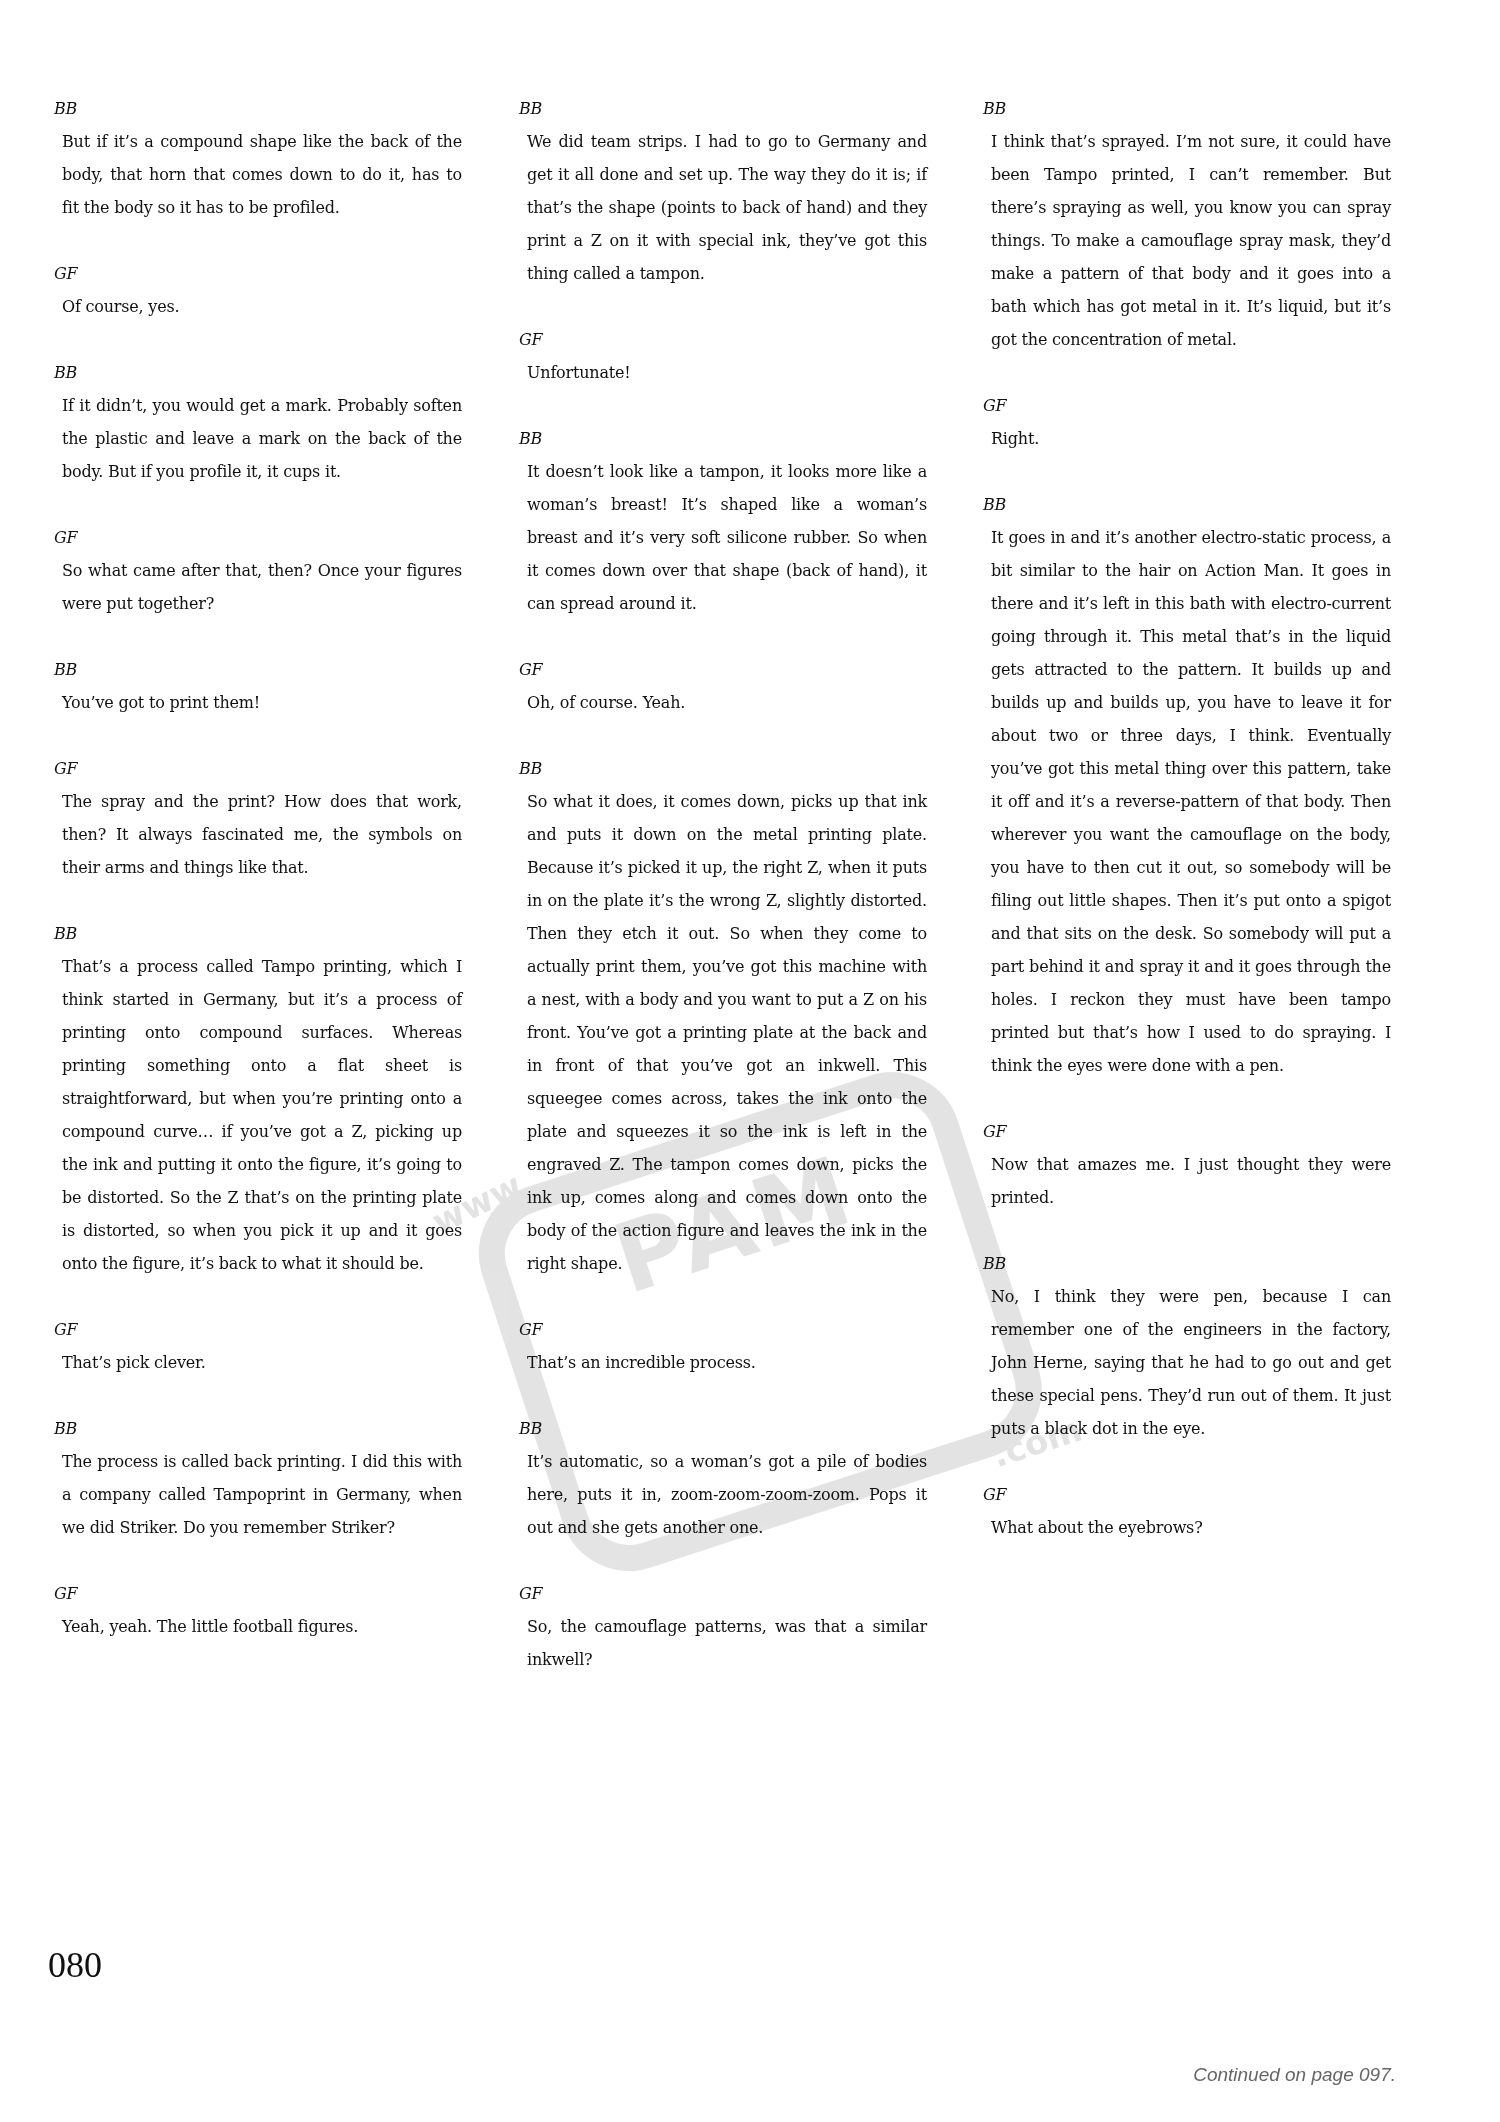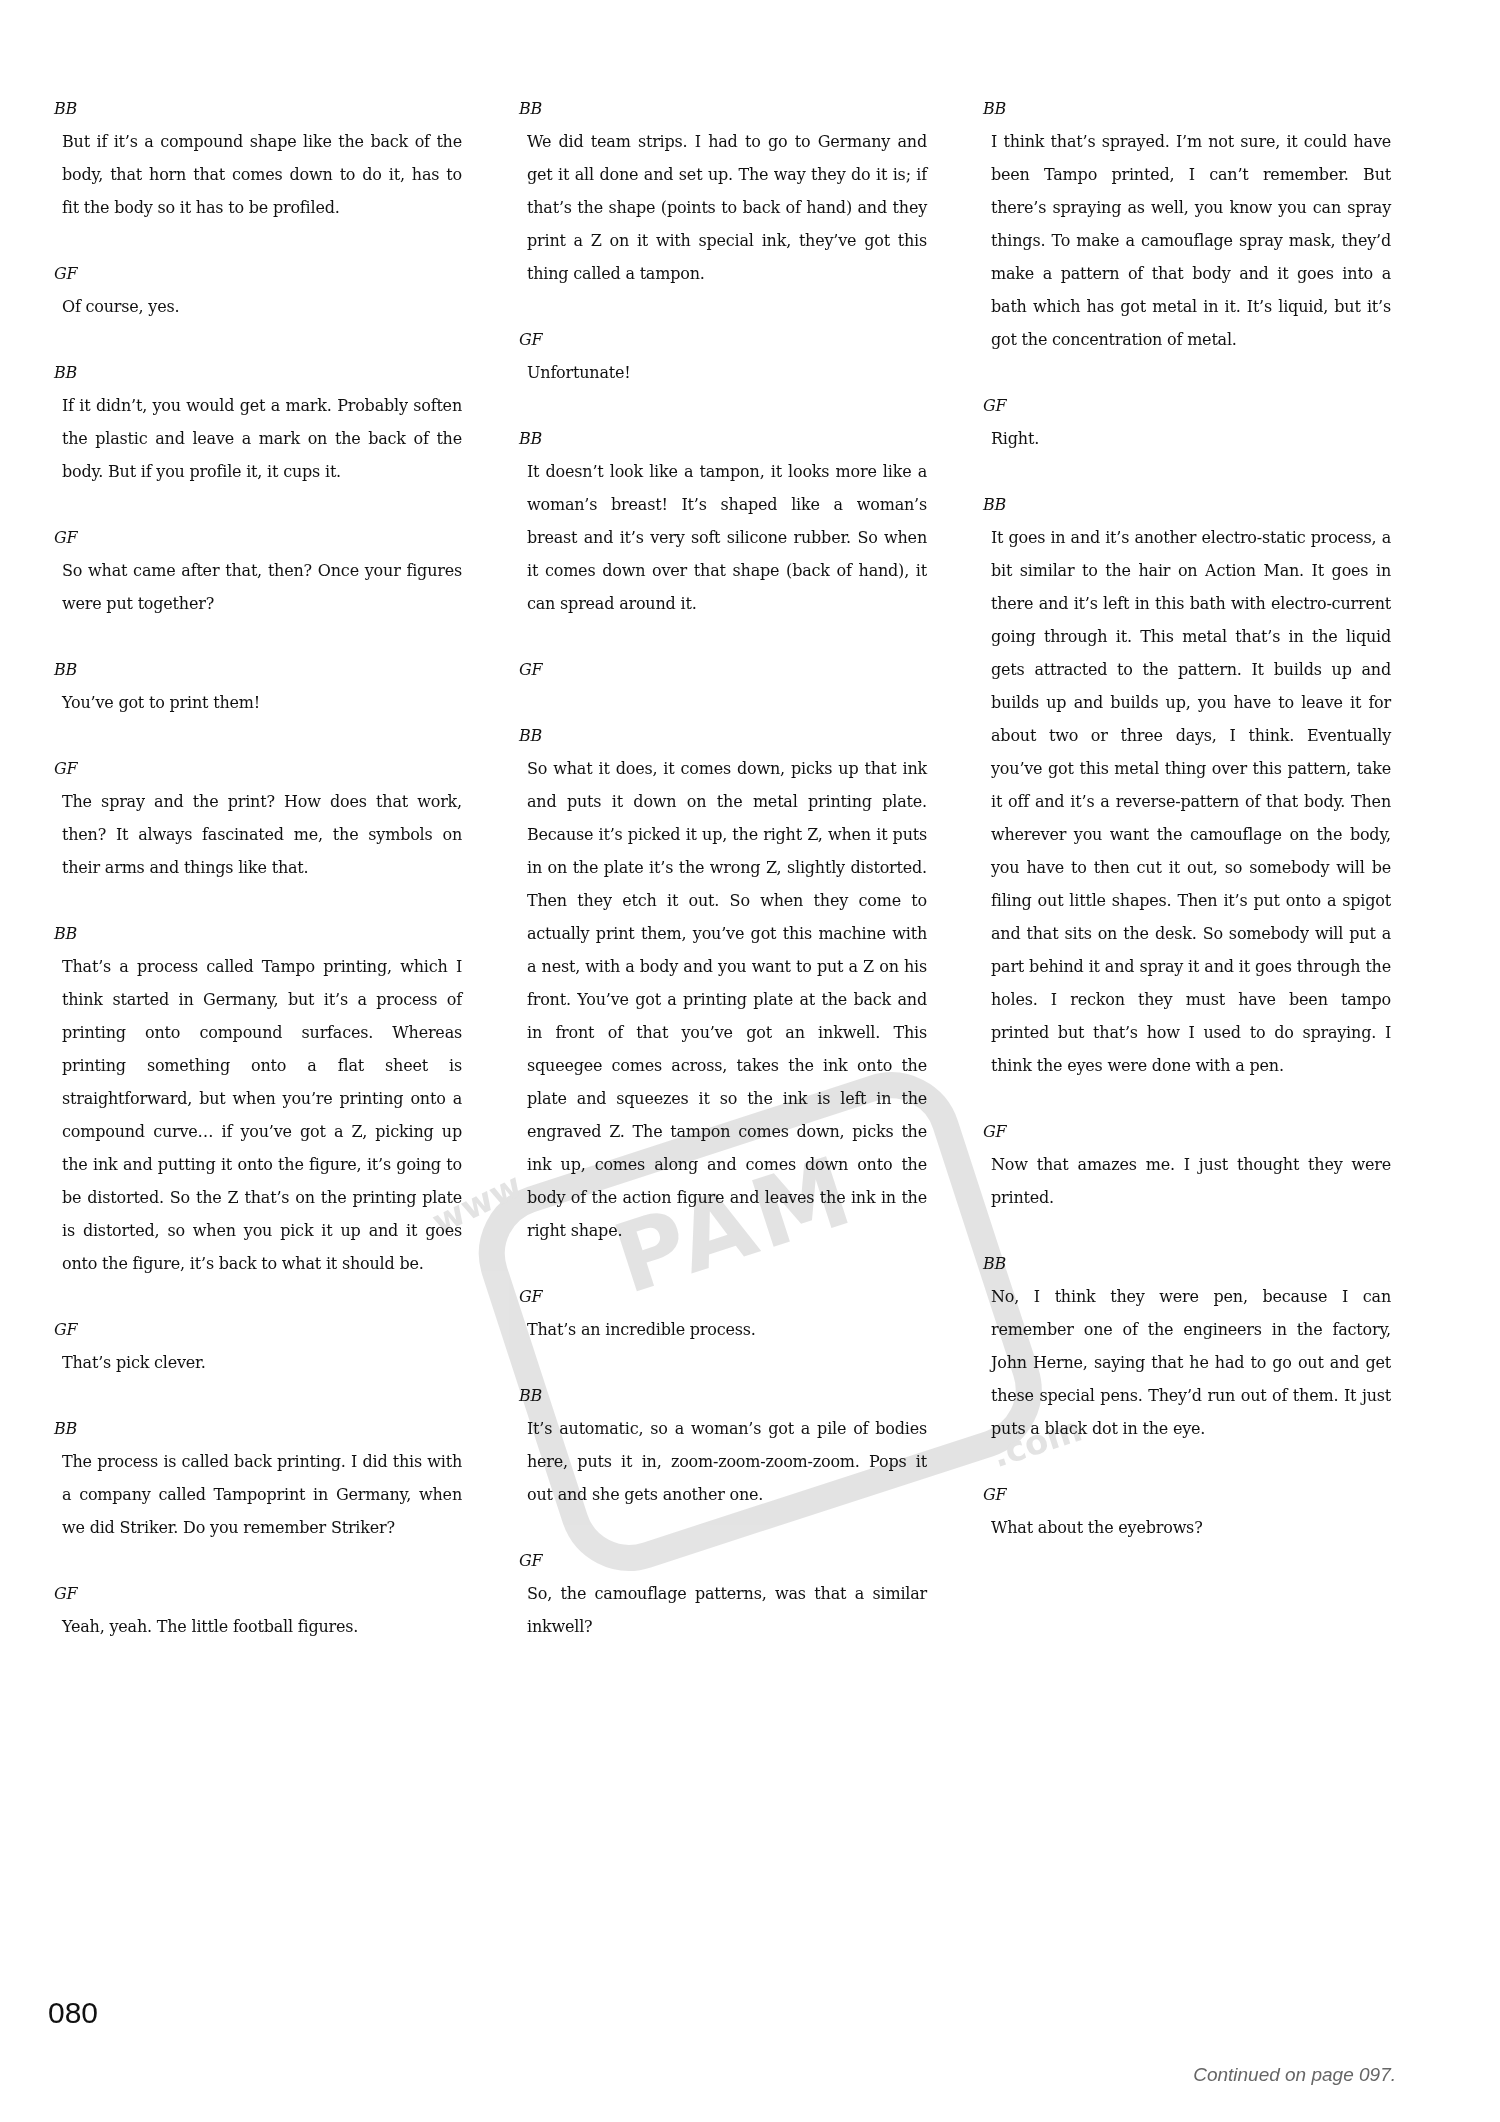--- a/index.html
+++ b/index.html
@@ -27,22 +27,22 @@
     font-family: "DejaVu Serif", serif; font-size: 16px; line-height: 33px;
     text-align: justify; letter-spacing: -0.2px;
   }
   .col1 { left: 54px; }
   .col2 { left: 519px; }
   .col3 { left: 983px; }
   .entry { margin: 0 0 33px 0; }
   .speaker { font-style: italic; display: block; height: 33px; }
   .speech { display: block; margin-left: 8px; }
   .page-number {
-    position: absolute; left: 48px; top: 1996px;
-    font-family: Liberation Sans, sans-serif; font-size: 30px; color: #111;
+    position: absolute; left: 48px; top: 1944px;
+    font-family: Liberation Serif, serif; font-size: 36px; color: #111;
   }
   .continued {
     position: absolute; right: 104px; top: 2064px;
     font-family: Liberation Sans, sans-serif; font-style: italic; font-size: 19px; color: #666;
   }
 </style>
 </head>
 <body>
 
 <div class="page">
@@ -105,20 +105,21 @@
     <div class="entry">
         <span class="speaker">GF</span>
         <span class="speech">Unfortunate!</span>
       </div>
     <div class="entry">
         <span class="speaker">BB</span>
         <span class="speech">It doesn’t look like a tampon, it looks more like a woman’s breast! It’s shaped like a woman’s breast and it’s very soft silicone rubber. So when it comes down over that shape (back of hand), it can spread around it.</span>
       </div>
     <div class="entry">
         <span class="speaker">GF</span>
+        <span class="speech">Oh, of course. Yeah.</span>
       </div>
     <div class="entry">
         <span class="speaker">BB</span>
         <span class="speech">So what it does, it comes down, picks up that ink and puts it down on the metal printing plate. Because it’s picked it up, the right Z, when it puts in on the plate it’s the wrong Z, slightly distorted. Then they etch it out. So when they come to actually print them, you’ve got this machine with a nest, with a body and you want to put a Z on his front. You’ve got a printing plate at the back and in front of that you’ve got an inkwell. This squeegee comes across, takes the ink onto the plate and squeezes it so the ink is left in the engraved Z. The tampon comes down, picks the ink up, comes along and comes down onto the body of the action figure and leaves the ink in the right shape.</span>
       </div>
     <div class="entry">
         <span class="speaker">GF</span>
         <span class="speech">That’s an incredible process.</span>
       </div>
     <div class="entry">

